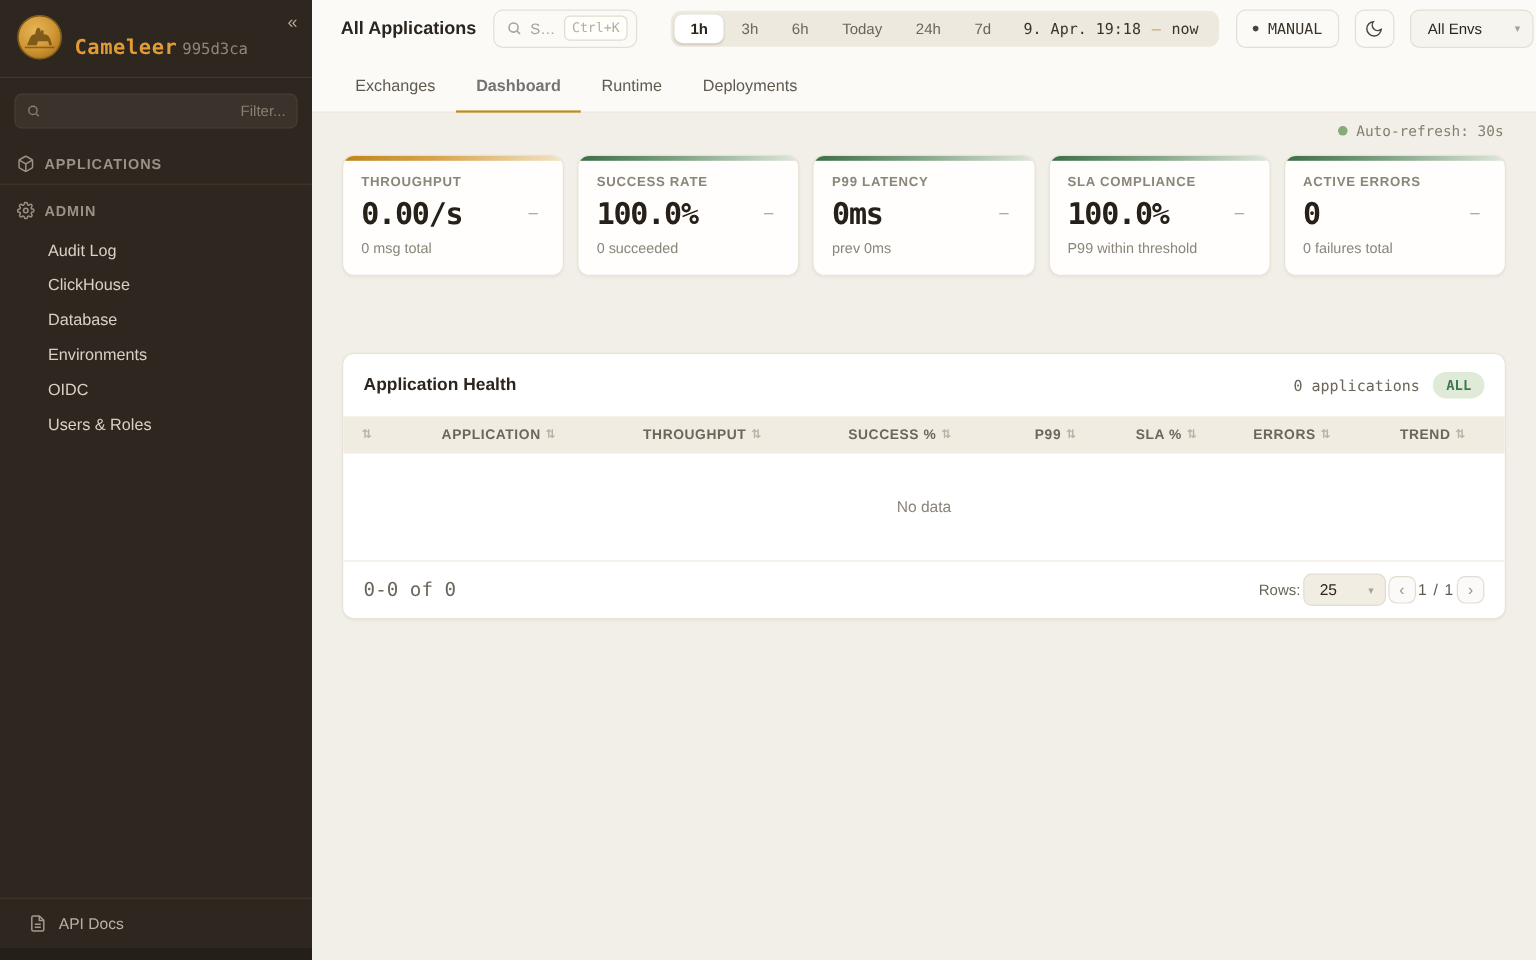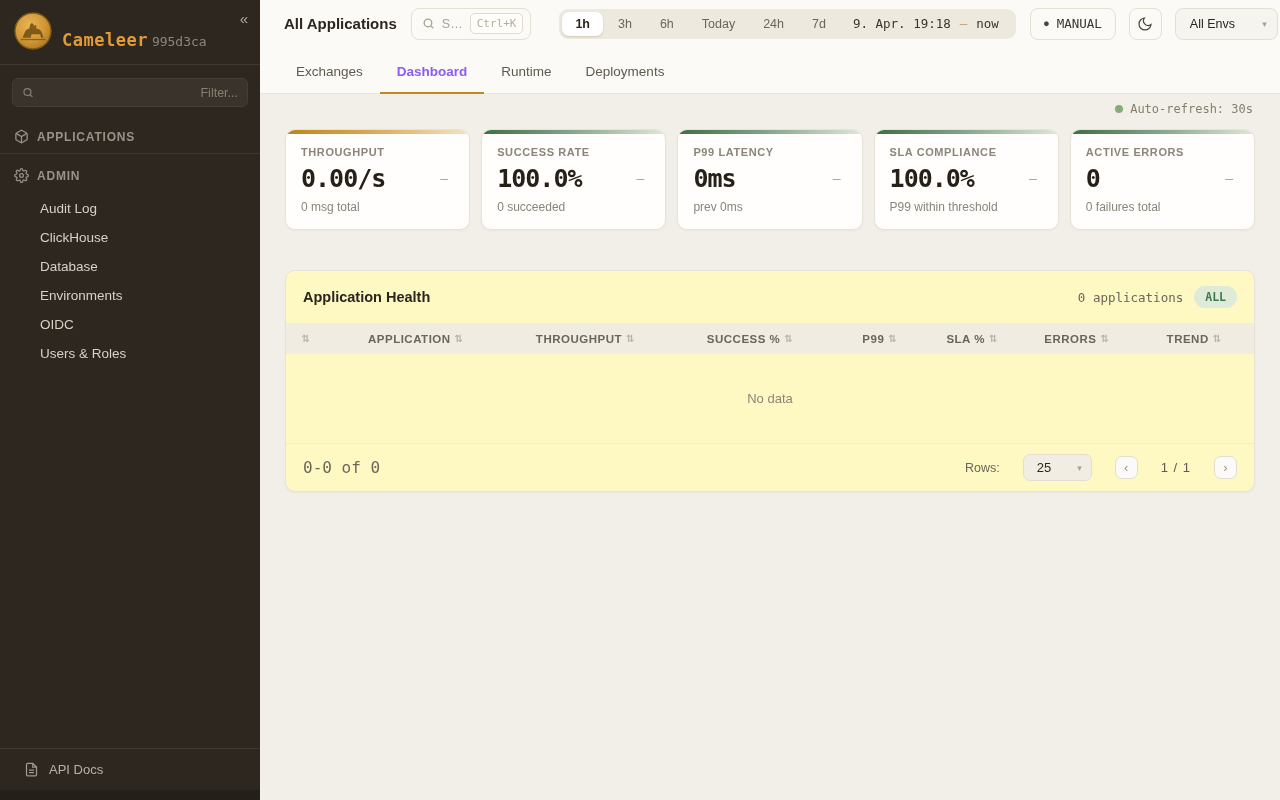--- a/index.html
+++ b/index.html
@@ -46,21 +46,21 @@
   .top-right { margin-left:auto; display:flex; align-items:center; gap:13px; }
   .manual-btn { display:flex; align-items:center; gap:8px; border:1px solid #e4dfd3; background:#fbfaf7; border-radius:8px; height:32px; padding:0 13px; font-family:"DejaVu Sans Mono", monospace; font-size:12.5px; color:#3a342b; cursor:pointer; }
   .manual-dot { font-size:8px; color:#4a443a; }
   .icon-btn { width:33px; height:32px; border:1px solid #e4dfd3; background:#fbfaf7; border-radius:8px; display:flex; align-items:center; justify-content:center; cursor:pointer; }
   .icon-btn svg { stroke:#4a443a; }
   .env-select { display:flex; align-items:center; justify-content:space-between; border:1px solid #e4dfd3; background:#f6f4ee; border-radius:8px; height:32px; width:103px; padding:0 10px 0 14px; font-size:12.5px; color:#2b251e; cursor:pointer; }
   .env-caret { color:#a9a294; font-size:9px; }
 
   .tabbar { height:47px; display:flex; align-items:flex-end; padding-left:19px; background:#fbfaf7; border-bottom:1px solid #e9e5da; }
   .tab { padding:13px 17px; font-size:13.5px; color:#5f594e; cursor:pointer; border-bottom:2px solid transparent; margin-bottom:-1px; }
-  .tab.active { color:#8b5cf6; font-weight:bold; border-bottom-color:#c08a22; }
+  .tab.active { color:#737373; font-weight:bold; border-bottom-color:#c08a22; }
 
   .content { flex:1; background:#f2efe8; padding:0 25px; overflow:hidden; }
   .refresh-row { display:flex; justify-content:flex-end; align-items:center; gap:7px; padding:8px 2px 0 0; font-family:"DejaVu Sans Mono", monospace; font-size:12px; color:#84806e; }
   .refresh-dot { width:8px; height:8px; border-radius:50%; background:#87ab79; }
 
   
   .metrics { display:grid; grid-template-columns:repeat(5,1fr); gap:11px; margin-top:13px; }
   .card { background:#fffefc; border:1px solid #e8e3d8; border-radius:10px; overflow:hidden; box-shadow:0 1px 2px rgba(80,70,50,0.05); }
   .card-accent { height:4px; }
   .accent-orange { background:linear-gradient(90deg,#bf831b 0%,#d9a752 45%,#f2e4c4 100%); }
@@ -68,33 +68,33 @@
   .card-body { padding:12px 15px 15px 15px; }
   .card-label { font-size:11px; font-weight:bold; letter-spacing:0.6px; color:#8b857a; }
   .card-value-row { display:flex; align-items:center; justify-content:space-between; margin-top:6px; }
   .card-value { font-family:"DejaVu Sans Mono", monospace; font-weight:bold; font-size:25px; color:#262019; letter-spacing:-1px; }
   .card-spark { font-family:"DejaVu Sans Mono", monospace; font-size:13px; margin-right:6px; }
   .spark-gray { color:#a39c8f; }
   .spark-green { color:#84a98c; }
   .card-sub { font-size:12px; color:#8b857a; margin-top:7px; }
 
   
-  .panel { margin-top:40px; background:#fef9c3; border:1px solid #e8e3d8; border-radius:10px; box-shadow:0 1px 2px rgba(80,70,50,0.05); overflow:hidden; }
+  .panel { margin-top:64px; background:#ffffff; border:1px solid #e8e3d8; border-radius:10px; box-shadow:0 1px 2px rgba(80,70,50,0.05); overflow:hidden; }
   .panel-head { display:flex; align-items:center; justify-content:space-between; padding:15px 17px; }
   .panel-title { font-size:14.5px; font-weight:bold; color:#2b251e; }
   .panel-head-right { display:flex; align-items:center; gap:11px; }
   .app-count { font-family:"DejaVu Sans Mono", monospace; font-size:12.5px; color:#6b655a; }
   .all-badge { font-family:"DejaVu Sans Mono", monospace; font-size:11.5px; font-weight:bold; color:#3e7a4e; background:#dfead8; border-radius:11px; padding:4px 11px; }
   .thead { display:flex; align-items:center; background:#f0ece2; height:31px; }
   .th { display:flex; align-items:center; justify-content:center; gap:4px; font-size:11.5px; font-weight:bold; letter-spacing:0.5px; color:#6b655a; cursor:pointer; }
   .sort-glyph { color:#b9b2a3; font-size:10px; font-family:"DejaVu Sans", sans-serif; }
   .tbody-empty { height:89px; display:flex; align-items:center; justify-content:center; font-size:13px; color:#8b857a; }
   .panel-footer { border-top:1px solid #eee9df; display:flex; align-items:center; justify-content:space-between; padding:10px 17px; }
   .range-label { font-family:"DejaVu Sans Mono", monospace; font-size:16px; color:#6b655a; }
-  .footer-right { display:flex; align-items:center; gap:23px; }
+  .footer-right { display:flex; align-items:center; gap:2px; }
   .rows-label { font-size:12.5px; color:#6b655a; }
   .rows-select { display:flex; align-items:center; justify-content:space-between; width:69px; height:27px; background:#f1ede3; border:1px solid #e2ddd0; border-radius:7px; padding:0 9px 0 13px; font-size:13px; color:#2b251e; cursor:pointer; }
   .page-btn { width:23px; height:23px; border:1px solid #e2ddd0; border-radius:7px; background:#fbfaf8; color:#9a9386; display:flex; align-items:center; justify-content:center; font-size:13px; cursor:pointer; }
   .page-indicator { font-size:13px; color:#5f594e; letter-spacing:1px; }
 </style>
 </head>
 <body>
 
 <div class="app">
 

